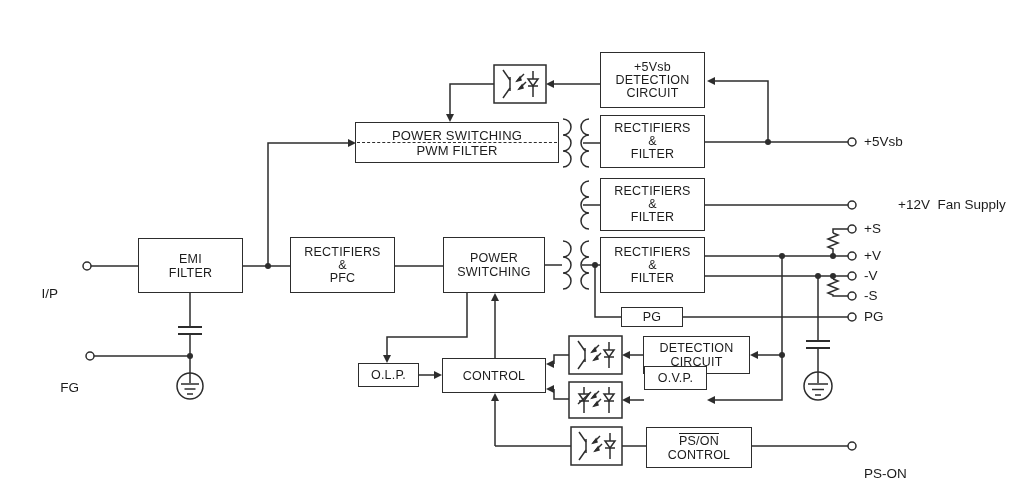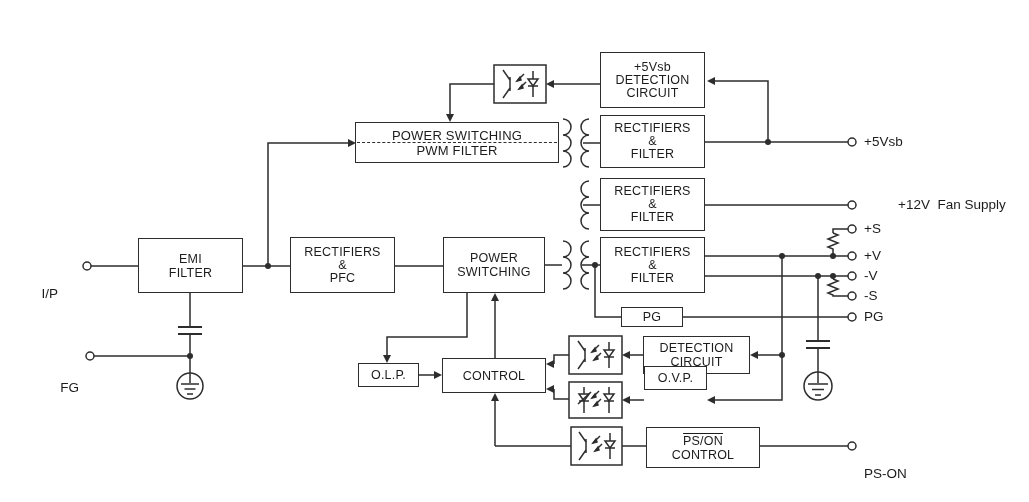--- a/index.html
+++ b/index.html
@@ -292,21 +292,21 @@
   </div>
 
   <div class="box" style="left:358px;top:363px;width:61px;height:24px;justify-content:center;">
     <span>O.L.P.</span>
   </div>
 
   <div class="box" style="left:442px;top:358px;width:104px;height:35px;">
     <span>CONTROL</span>
   </div>
 
-  <div class="box" style="left:646px;top:427px;width:114px;height:41px;">
+  <div class="box" style="left:646px;top:427px;width:106px;height:41px;">
     <span class="ovl">PS/ON</span>
     <span>CONTROL</span>
   </div>
 
   <div class="lbl r" style="left:24px;top:258px;width:34px;margin-top:28px;">I/P</div>
   <div class="lbl r" style="left:45px;top:348px;width:34px;margin-top:32px;">FG</div>
 
   <div class="lbl" style="left:864px;top:134px;">+5Vsb</div>
   <div class="lbl" style="left:864px;top:197px;margin-left:34px;">+12V  Fan Supply</div>
   <div class="lbl" style="left:864px;top:221px;">+S</div>

